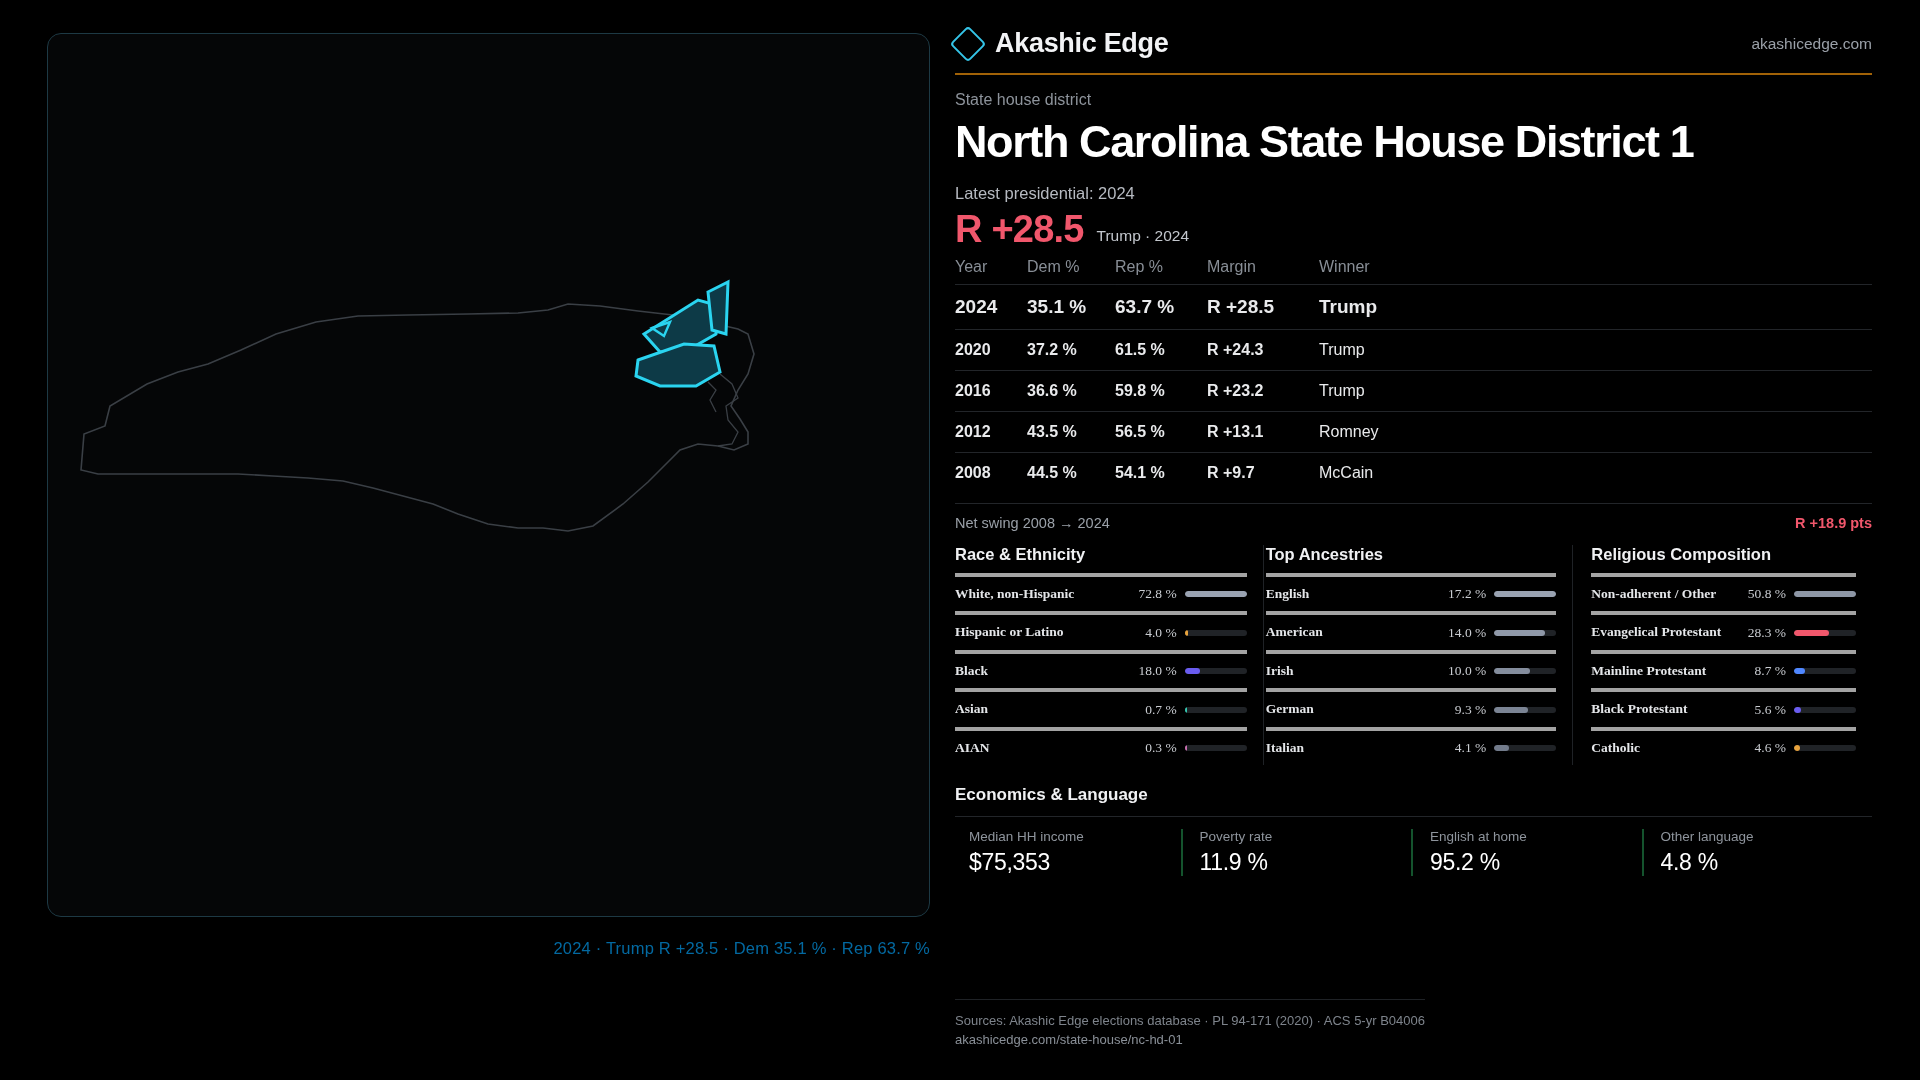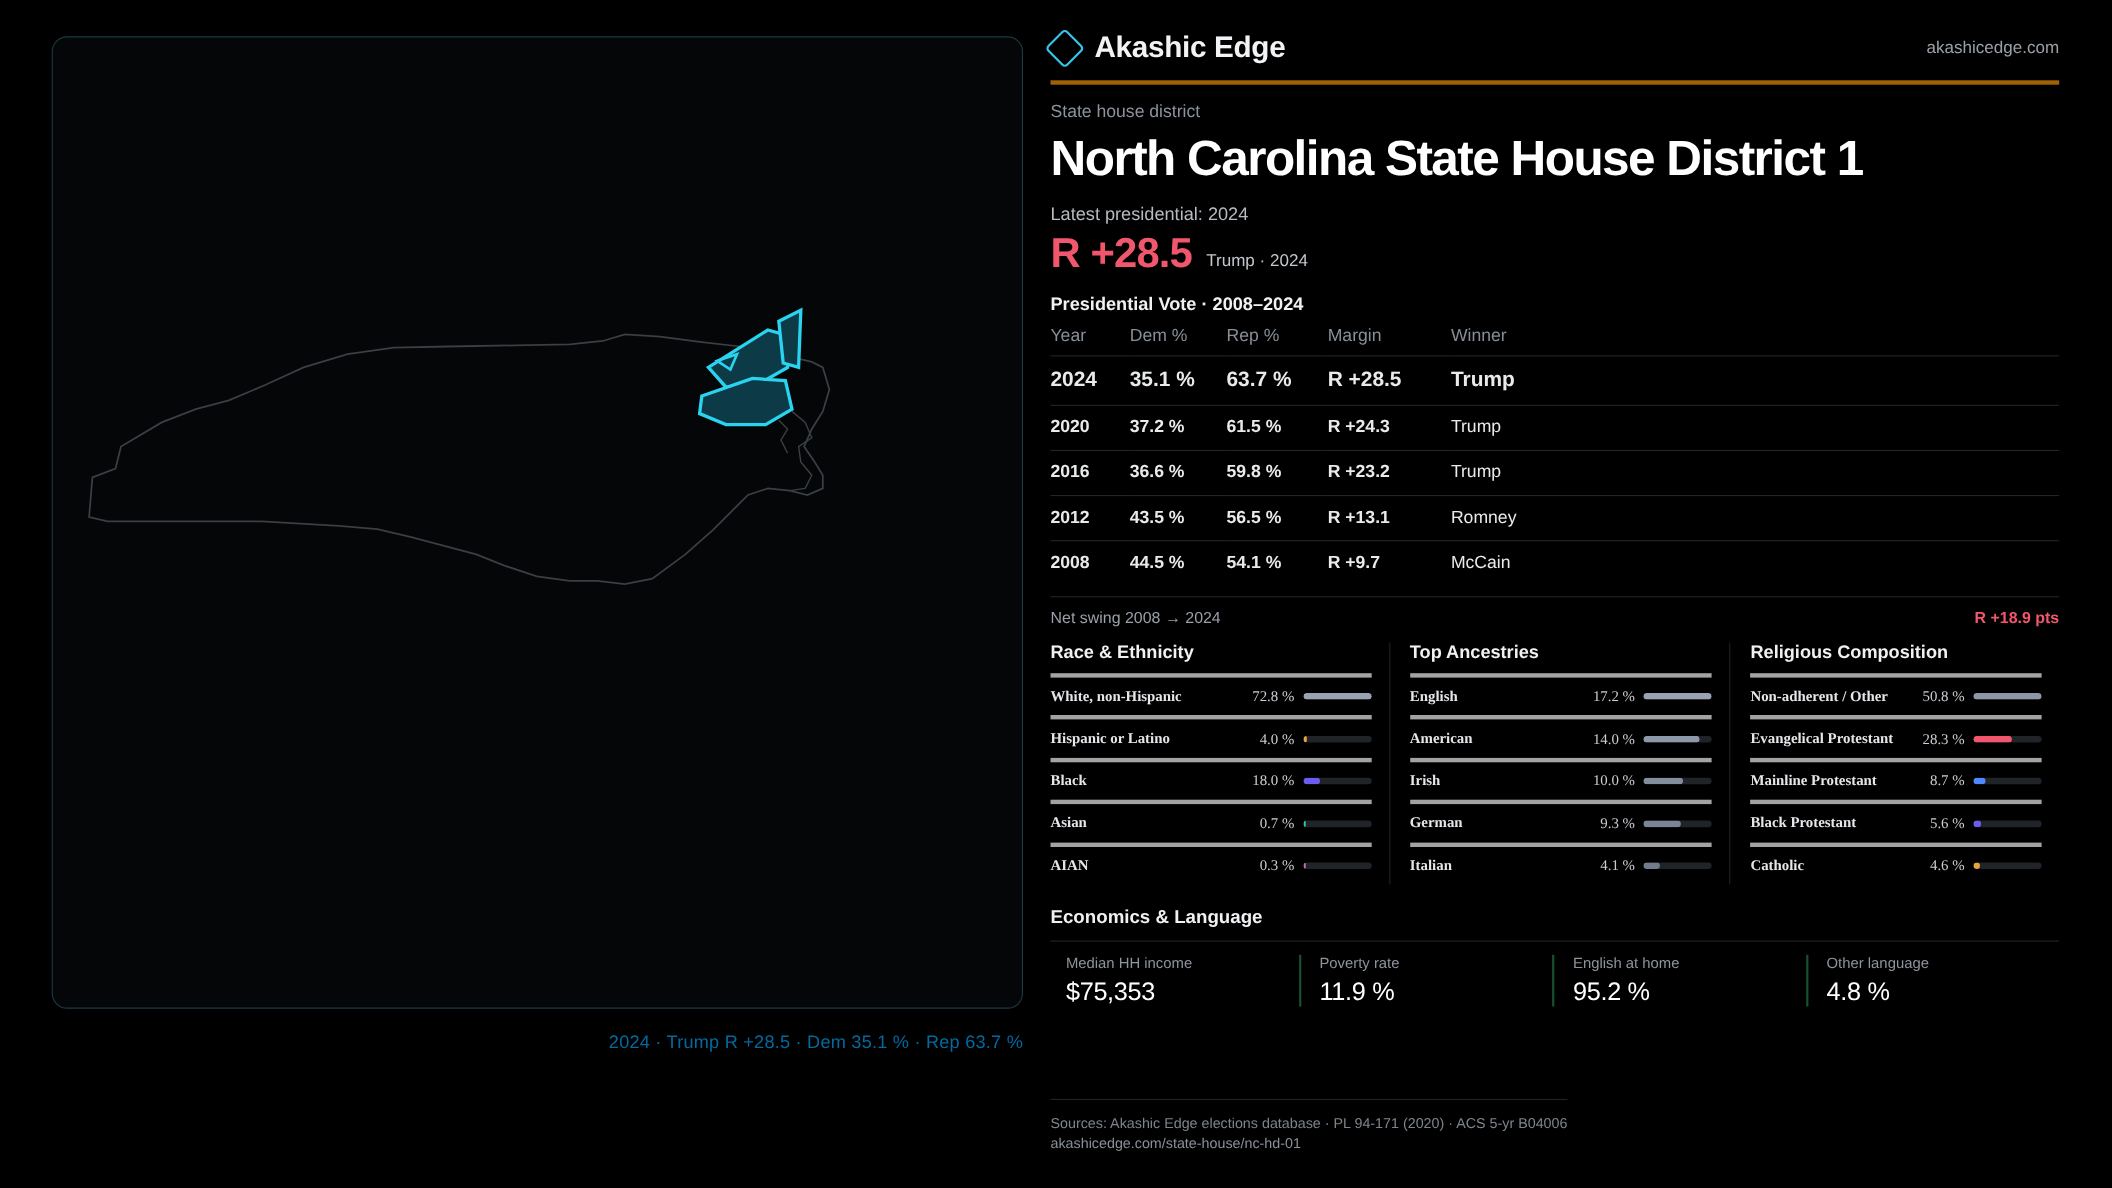--- a/index.html
+++ b/index.html
@@ -48,21 +48,21 @@
     width: 965px;
     height: 1080px;
     padding: 28px 48px 0 0;
     position: relative;
   }
   .brandbar {
     display: flex;
     align-items: center;
     justify-content: space-between;
     padding-bottom: 14px;
-    border-bottom: 4px solid #a16207;
+    border-bottom: 2px solid #a16207;
   }
   .brand-left { display: flex; align-items: center; gap: 14px; }
   .diamond {
     width: 26px; height: 26px;
     border: 2.4px solid #35c5e8;
     transform: rotate(45deg);
     border-radius: 4px;
     display: inline-block;
   }
   .brand-name {
@@ -166,21 +166,21 @@
   .swing-val { color: #f1576c; font-weight: bold; font-size: 14.5px; }
 
   
   .demo-grid {
     margin-top: 14px;
     display: flex;
     gap: 0;
   }
   .demo-col { padding-right: 16px; }
   .demo-col.c1 { width: 308px; }
-  .demo-col.c2 { width: 310px; border-left: 1px solid #1f2226; padding-left: 18px; }
+  .demo-col.c2 { width: 310px; border-left: 1px solid #1f2226; padding-left: 2px; }
   .demo-col.c3 { width: 300px; border-left: 1px solid #1f2226; padding-left: 18px; }
   .demo-head {
     font-size: 16.5px;
     font-weight: bold;
     color: #f0f1f3;
     margin-bottom: 9px;
   }
   .demo-row {
     display: flex;
     align-items: center;
@@ -303,21 +303,20 @@
 
     <div class="eyebrow">State house district</div>
     <h1 class="title">North Carolina State House District 1</h1>
     <div class="latest-label">Latest presidential: 2024</div>
 
     <div class="margin-row">
       <span class="margin-big">R +28.5</span>
       <span class="margin-sub">Trump · 2024</span>
     </div>
 
-    <div class="section-title">Presidential Vote · 2008–2024</div>
 
     <table class="votes">
       <thead>
         <tr>
           <th class="col-year">Year</th>
           <th class="col-dem">Dem %</th>
           <th class="col-rep">Rep %</th>
           <th class="col-margin">Margin</th>
           <th>Winner</th>
         </tr>

